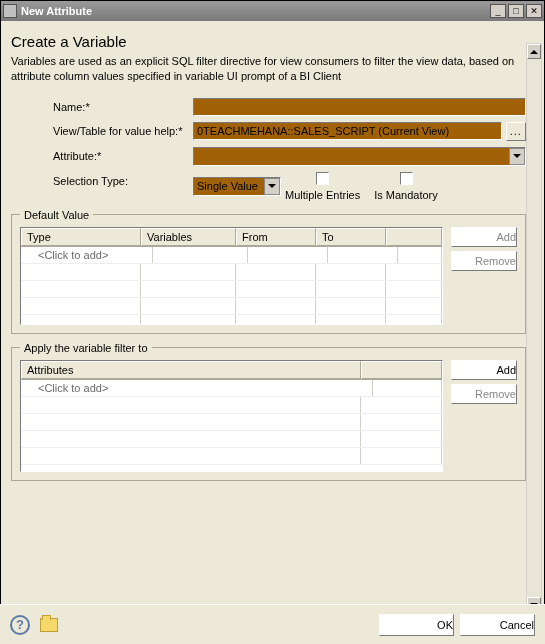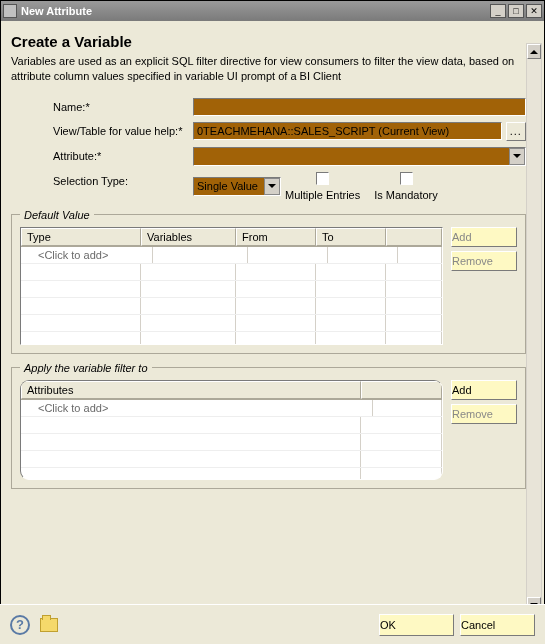--- a/index.html
+++ b/index.html
@@ -41,21 +41,21 @@
     color:#000;
     font-family: Arial;
     cursor: default;
   }
   .content {
     padding: 8px 10px 0 10px;
   }
   h1.head {
     font-size: 15px;
     margin: 4px 0 4px 0;
-    font-weight: bold;
+    font-weight: normal;
   }
   .desc {
     font-size: 11px;
     margin: 0 0 14px 0;
     line-height: 1.35;
   }
   .form-row {
     display: flex;
     align-items: flex-start;
     margin-bottom: 6px;
@@ -120,58 +120,58 @@
   .chkbox {
     width:13px;height:13px;background:#fff;
     border-top:1px solid #7a7a7a;border-left:1px solid #7a7a7a;
     border-right:1px solid #fff;border-bottom:1px solid #fff;
   }
   fieldset {
     border: 1px solid #aca899;
     margin: 8px 0 6px 0;
     padding: 6px 8px 8px 8px;
   }
-  legend { font-size:11px; padding: 0 4px; font-style: italic; }
+  legend { font-size:11px; padding: 0 4px; }
   .tbl-wrap {
     display:flex; gap:8px;
   }
   .grid {
     flex:1;
     border-top:1px solid #7a7a7a;border-left:1px solid #7a7a7a;
     border-right:1px solid #fff;border-bottom:1px solid #fff;
     background:#fff;
-    height: 118px;
+    height: 98px;
     overflow:hidden;
   }
-  .grid.short { height: 100px; border-radius: 9px; }
+  .grid.short { height: 112px; }
   .grid-head {
     display:flex;
     background:#ece9d8;
     border-bottom:1px solid #aca899;
   }
   .gh-cell, .gd-cell {
     padding:2px 5px;
     border-right:1px solid #d4d0c8;
     font-size:11px;
     overflow:hidden;text-overflow:ellipsis;white-space:nowrap;
   }
   .gh-cell {
     border-top:1px solid #fff;border-left:1px solid #fff;
     border-right:1px solid #aca899;border-bottom:1px solid #aca899;
     background:#ece9d8;
   }
   .grid-row { display:flex; border-bottom:1px solid #eee; }
   .placeholder { color:#6a6a6a; font-style: normal; margin-left: 12px; }
   .side-btns { display:flex;flex-direction:column;gap:4px; width:66px;}
   .btn {
-    background:#fef9c3;
+    background:#ffffff;
     border-top:1px solid #fff;border-left:1px solid #fff;
     border-right:1px solid #7a7a7a;border-bottom:1px solid #7a7a7a;
     padding:3px 0;
-    text-align:left;
+    text-align:right;
     font-size:11px;
   }
   .btn.disabled { color:#888; }
   .scroll-track {
     position:absolute; right:2px; top:22px;
     width:16px; height: 570px;
     background:#e8e4d8;
     border:1px solid #d4d0c8;
   }
   .scroll-btn {

